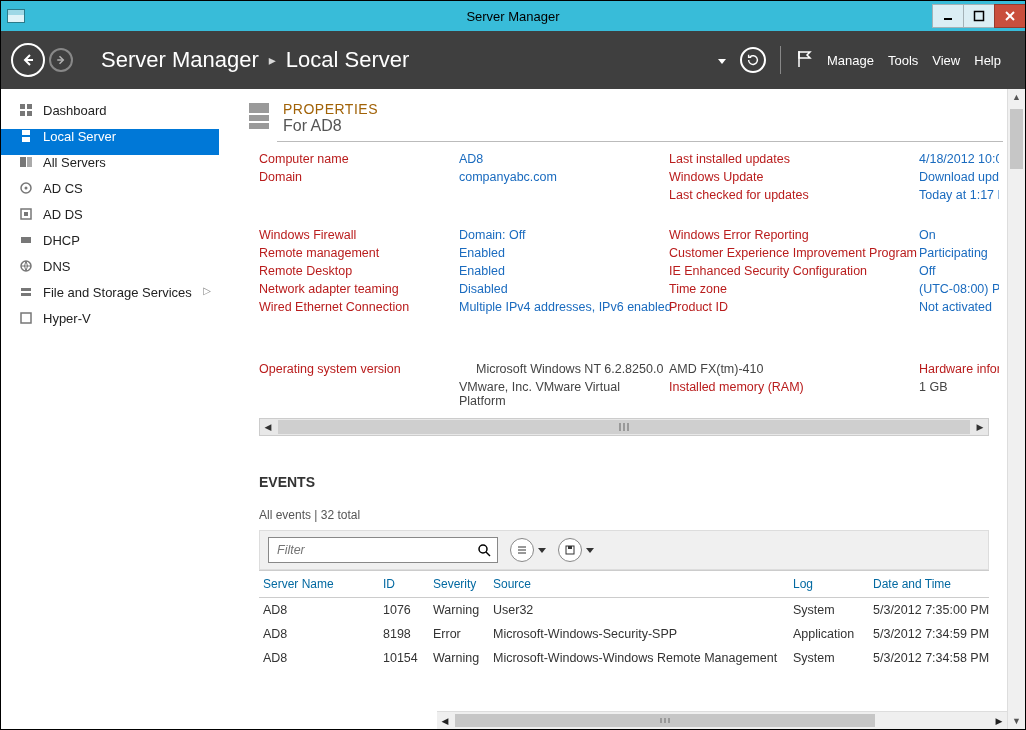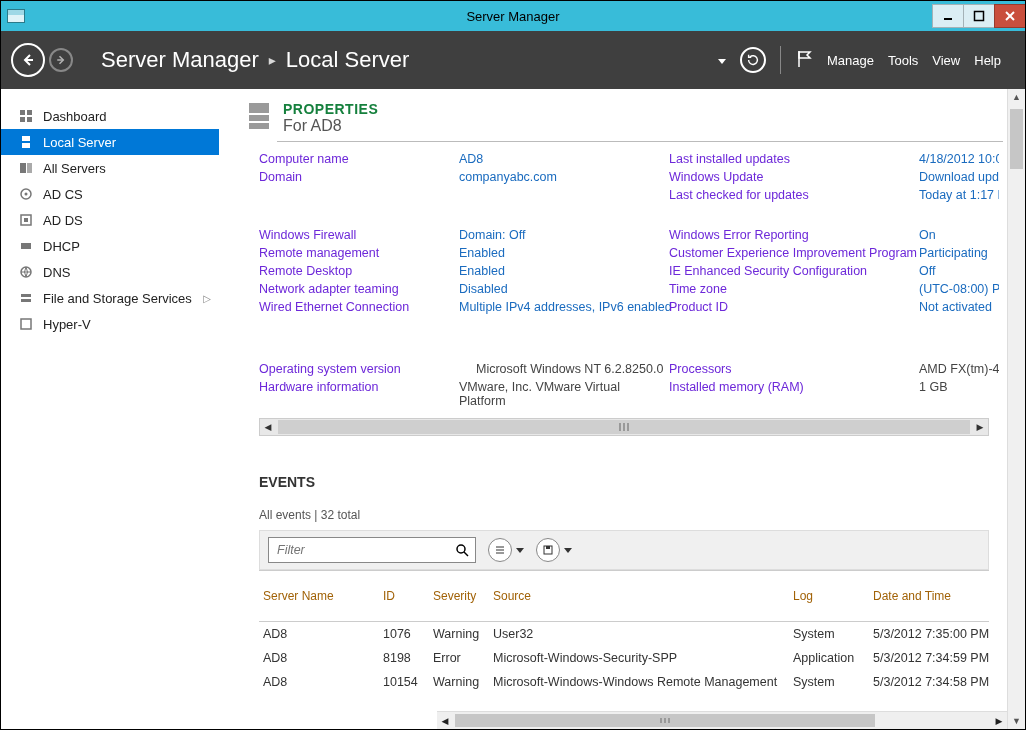--- a/index.html
+++ b/index.html
@@ -22,70 +22,70 @@
   .breadcrumbs .sep { font-size:14px; opacity:.8;}
   .ribbon-right { margin-left:auto; display:flex; align-items:center; gap:14px; margin-right:24px;}
   .ribbon-right .divider { width:1px; height:28px; background:#888;}
   .ribbon-right .menu-item { font-size:13px; cursor:pointer;}
   .flag svg, .refresh-circle svg { stroke:#fff; }
   .refresh-circle { width:26px; height:26px; border-radius:50%; border:2px solid #fff; display:flex; align-items:center; justify-content:center;}
   .caret { display:inline-block; border-left:4px solid transparent; border-right:4px solid transparent; border-top:5px solid #fff;}
 
   .body-area { display:flex; height: calc(730px - 30px - 58px - 2px); }
   .sidebar { width:218px; background:#fff; padding-top:14px; flex-shrink:0;}
-  .side-item { height:26px; display:flex; align-items:center; padding-left:18px; gap:10px; cursor:pointer; font-size:13px; color:#222;}
+  .side-item { height:26px; display:flex; padding-left:18px; gap:10px; cursor:pointer; font-size:13px; color:#222;}
   .side-item.selected { background:#0078d7; color:#fff;}
   .side-item svg { width:14px; height:14px; flex-shrink:0;}
   .side-item .chev { margin-left:auto; margin-right:8px; font-size:10px; color:#888;}
 
   .content-wrap { flex:1; position:relative; display:flex; overflow:hidden;}
   .content { flex:1; overflow:hidden; padding: 0; }
   .v-scrollbar { width:18px; background:#f0f0f0; border-left:1px solid #ddd; position:relative;}
   .v-scrollbar .thumb { position:absolute; left:2px; right:2px; top:20px; height:60px; background:#c6c6c6;}
   .v-scrollbar .arrow { position:absolute; left:0; right:0; height:16px; display:flex; align-items:center; justify-content:center; font-size:9px; color:#555;}
   .v-scrollbar .arrow.up{top:0;} .v-scrollbar .arrow.down{bottom:0;}
 
   .section { padding-left:30px; padding-right:4px;}
   .prop-header { display:flex; align-items:flex-start; gap:14px; padding-top:12px;}
   .server-glyph { width:20px; display:flex; flex-direction:column; gap:2px; margin-top:2px;}
   .server-glyph div{ height:6px; background:#9a9a9a;}
   .server-glyph div:first-child{height:10px;}
-  .prop-title h2 { font-size:14px; font-weight:700; color:#15803d; letter-spacing:.5px;}
+  .prop-title h2 { font-size:14px; font-weight:400; color:#a16207; letter-spacing:.5px;}
   .prop-title .sub { font-size:16px; color:#555;}
   .hr { border-top:1px solid #bbb; margin: 6px 0 10px 28px;}
 
   .prop-grid { display:grid; grid-template-columns: 200px 180px 30px 250px 120px; row-gap:4px; margin-left:10px; font-size:12.5px;}
-  .label { color:#6d28d9;}
+  .label { color:#b91c1c;}
   .value { color:#1a6bbf; cursor:pointer;}
   .value.plain { color:#444; cursor:default;}
   .gap-row { height:18px; grid-column:1/-1;}
 
   .props-scroll-clip { width: 740px; overflow:hidden; margin-left:10px;}
   .props-scroll-clip .prop-grid { margin-left:0;}
   .hscroll { height:18px; background:#e8e8e8; border:1px solid #ccc; margin:10px 14px 0 10px; position:relative;}
   .hscroll .thumb { position:absolute; top:1px; bottom:1px; left:18px; right:18px; background:#cfcfcf;}
   .hscroll .btn { position:absolute; top:0; bottom:0; width:16px; display:flex; align-items:center; justify-content:center; font-size:9px; color:#333;}
   .hscroll .btn.l{left:0;} .hscroll .btn.r{right:0;}
   .hscroll .grip { position:absolute; left:50%; top:3px; bottom:3px; width:10px; transform:translateX(-50%); display:flex; gap:2px;}
   .hscroll .grip span{width:2px; background:#999;}
 
   .events-header { margin-top:38px; margin-left:10px;}
   .events-header h2 { font-size:14px; font-weight:600; color:#333;}
   .events-header .sub { font-size:12px; color:#555; margin-top:18px;}
   .ev-toolbar { background:#f0f0f0; border:1px solid #ddd; margin:8px 14px 0 10px; padding:6px 8px; display:flex; align-items:center; gap:12px;}
-  .filter-box { display:flex; align-items:center; background:#fff; border:1px solid #888; height:26px; width:208px;}
+  .filter-box { display:flex; align-items:center; background:#fff; border:1px solid #888; height:26px; width:230px;}
   .filter-box input { border:none; outline:none; flex:1; padding:0 8px; font-style:italic; font-size:12.5px; color:#666;}
   .filter-box .search { width:26px; display:flex; align-items:center; justify-content:center; font-weight:bold;}
   .circle-small { width:24px; height:24px; border-radius:50%; border:1px solid #888; display:flex; align-items:center; justify-content:center; font-size:12px; cursor:pointer; background:#fff;}
   .with-caret { display:flex; align-items:center; gap:4px;}
   .with-caret .caret{ border-top-color:#333;}
 
   .ev-table { margin:0 14px 0 10px;}
   .ev-head { display:grid; grid-template-columns: 120px 50px 60px 300px 80px 150px 16px; border-top:1px solid #ccc; border-bottom:1px solid #ccc; background:#fff;}
-  .ev-head div { padding:18px 4px; font-size:12px; color:#a16207; cursor:pointer;}
+  .ev-head div { padding:6px 4px; font-size:12px; color:#0369a1; cursor:pointer;}
   .ev-row { display:grid; grid-template-columns: 120px 50px 60px 300px 80px 150px 16px; }
   .ev-row div { padding:5px 4px; font-size:12.5px; color:#333; white-space:nowrap; overflow:hidden; text-overflow:ellipsis;}
 
   .bottom-hscroll { position:absolute; left:218px; right:18px; bottom:0; height:18px; background:#efefef; border-top:1px solid #ddd;}
   .bottom-hscroll .thumb{ position:absolute; top:2px; bottom:2px; left:18px; width:420px; background:#c6c6c6;}
   .bottom-hscroll .btn{ position:absolute; top:0; bottom:0; width:16px; display:flex; align-items:center; justify-content:center; font-size:9px;}
   .bottom-hscroll .btn.l{left:0;} .bottom-hscroll .btn.r{right:0;}
   .bottom-hscroll .grip{position:absolute; left:50%; top:4px; bottom:4px; transform:translateX(-50%); display:flex; gap:2px;}
   .bottom-hscroll .grip span{width:2px; background:#999;}
 </style>
@@ -288,21 +288,20 @@
           <div class="label">Wired Ethernet Connection</div>
           <div class="value" style="grid-column:2/4; white-space:nowrap;">Multiple IPv4 addresses, IPv6 enabled</div>
           <div class="label">Product ID</div>
           <div class="value">Not activated</div>
 
           <div class="gap-row"></div>
           <div class="gap-row"></div>
 
           <div class="label">Operating system version</div>
           <div class="value plain" style="grid-column:2/4;margin-left:17px;">Microsoft Windows NT 6.2.8250.0</div>
-          <div class="label">Processors</div>
           <div class="value plain">AMD FX(tm)-410</div>
 
           <div class="label">Hardware information</div>
           <div class="value plain" style="grid-column:2/4;">VMware, Inc. VMware Virtual Platform</div>
           <div class="label">Installed memory (RAM)</div>
           <div class="value plain">1 GB</div>
         </div>
         </div>
 
         <div class="hscroll">

